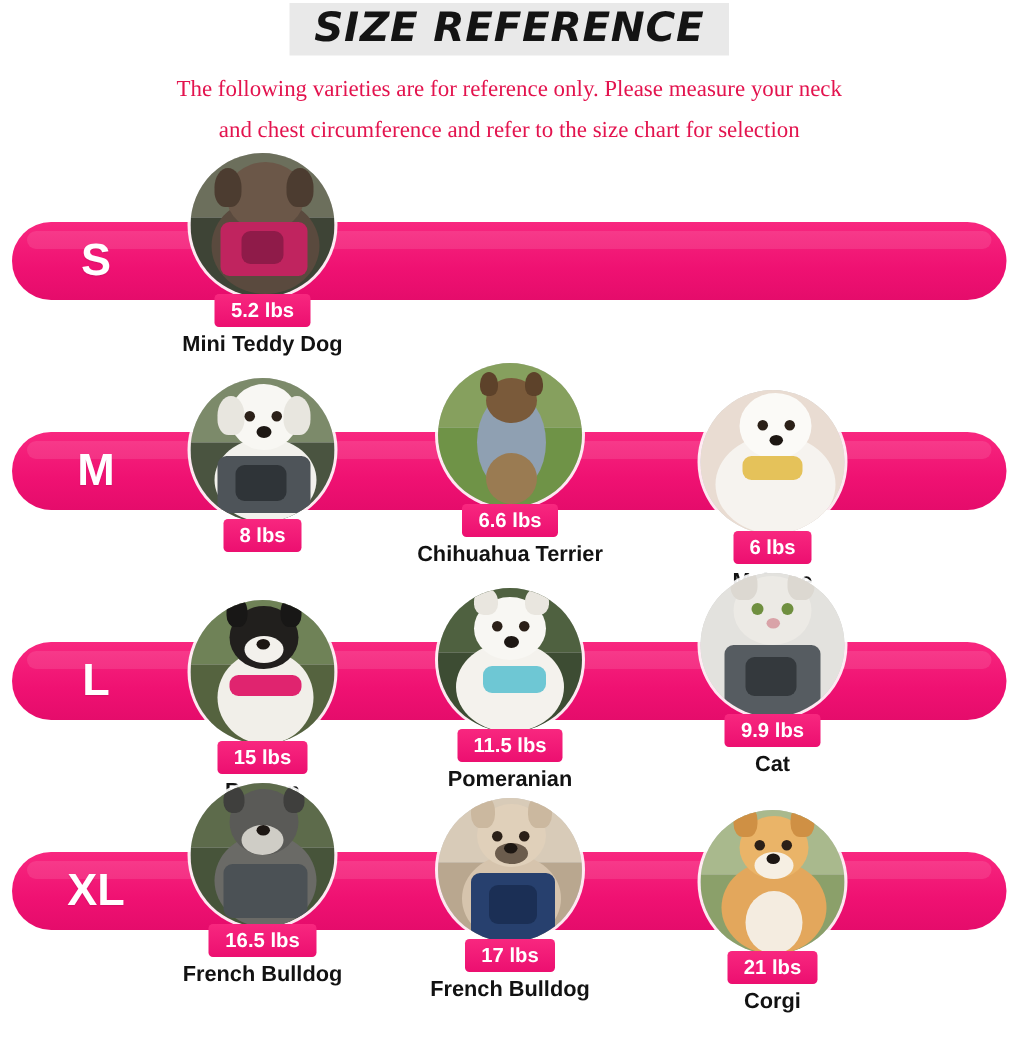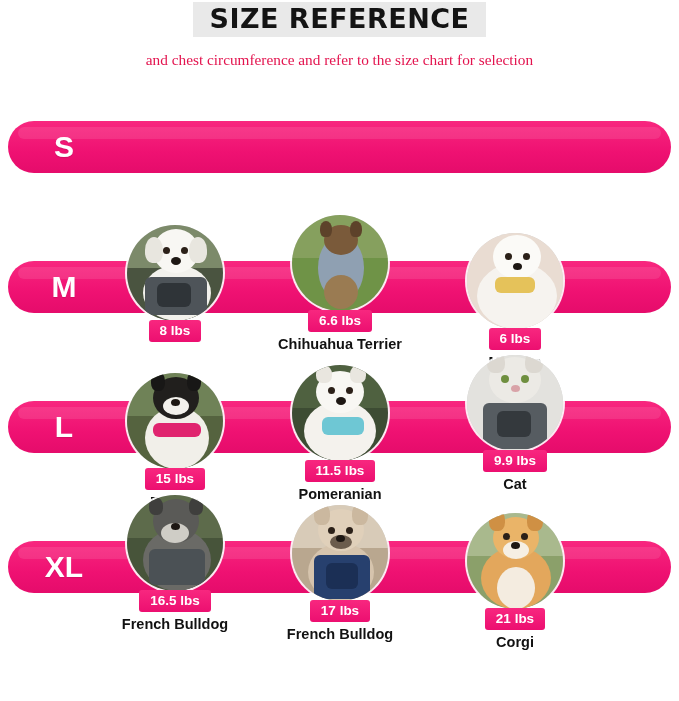--- a/index.html
+++ b/index.html
@@ -27,20 +27,21 @@
   }
   .title {
     display: inline-block;
     font-size: 27px;
     font-weight: bold;
     letter-spacing: 0.5px;
     color: #141414;
     background: #e9e9e9;
     padding: 1px 16px 3px 16px;
     font-family: "DejaVu Sans", sans-serif;
+    font-style: italic;
   }
 
   
   .subtitle {
     margin: 9px auto 0 auto;
     width: 640px;
     text-align: center;
     color: #e3134e;
     font-size: 15.3px;
     line-height: 27px;
@@ -180,29 +181,44 @@
 </head>
 <body>
 
 <div class="page">
 
   <div class="title-wrap">
     <span class="title">SIZE REFERENCE</span>
   </div>
 
   <div class="subtitle">
+    <div>The following varieties are for reference only. Please measure your neck</div>
     <div>and chest circumference and refer to the size chart for selection</div>
   </div>
 
   <div class="rows">
 
     <div class="row">
       <div class="bar"></div>
       <div class="size-label">S</div>
 
+      <div class="cell c1 off-up">
+        <div class="photo">
+          <div class="sky" style="background:#6c6f5c"></div>
+          <div class="ground" style="background:#3e4436"></div>
+          <div class="body" style="left:14px;top:30px;width:72px;height:64px;background:#5a4a3e"></div>
+          <div class="head" style="left:24px;top:6px;width:52px;height:46px;background:#6b5748"></div>
+          <div class="ear" style="left:16px;top:10px;width:18px;height:26px;background:#4c3c30"></div>
+          <div class="ear" style="left:64px;top:10px;width:18px;height:26px;background:#4c3c30"></div>
+          <div class="harness" style="left:20px;top:46px;width:58px;height:36px;background:#c0245f"></div>
+          <div class="harness" style="left:34px;top:52px;width:28px;height:22px;background:#8f1b49"></div>
+        </div>
+        <div class="weight">5.2 lbs</div>
+        <div class="name">Mini Teddy Dog</div>
+      </div>
 
 
     </div>
 
     <div class="row">
       <div class="bar"></div>
       <div class="size-label">M</div>
 
       <div class="cell c1">
         <div class="photo">

